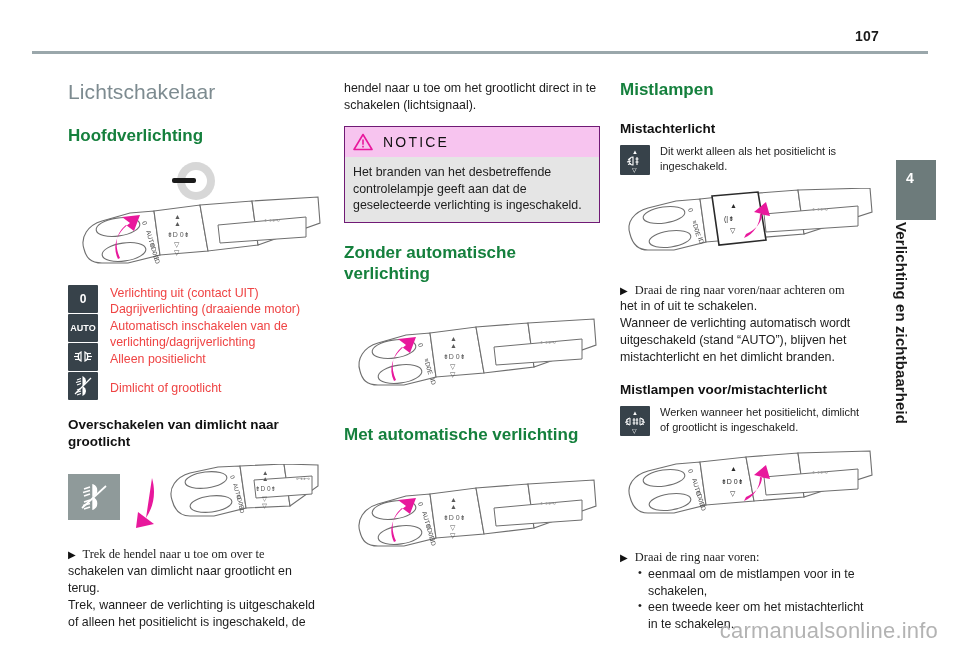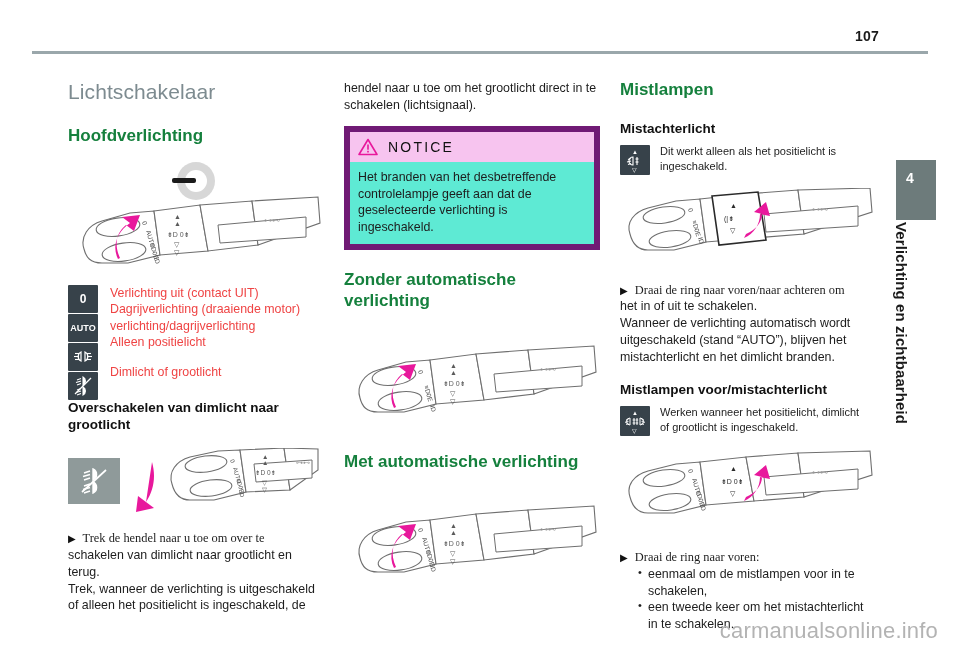--- a/index.html
+++ b/index.html
@@ -148,23 +148,23 @@
   }
   .note-row .note-text {
     margin-left: 40px;
     font-size: 11px;
     line-height: 1.36;
     color: #1d1d1d;
   }
 
   
   .notice {
-    border: 6px solid #701a75;
+    border: 1px solid #701a75;
     width: 256px;
-    background: #5eead4;
+    background: #e5e5e5;
   }
   .notice-head {
     background: #f7c4ef;
     padding: 5px 8px 5px 8px;
     display: flex;
     align-items: center;
     gap: 10px;
     height: 30px;
   }
   .notice-title {
@@ -318,20 +318,21 @@
                 <path d="M10 16 L5 17.5"></path>
                 <path d="M10 18.5 L6 20"></path>
               <path d="M4 19 L20 3" stroke-width="1.3"></path>
             </g>
           </svg>
         </div>
       </div>
       <div class="icon-text">
         <div class="row">Verlichting uit (contact UIT)</div>
         <div class="row">Dagrijverlichting (draaiende motor)</div>
+        <div class="row">Automatisch inschakelen van de</div>
         <div class="row">verlichting/dagrijverlichting</div>
         <div class="row">Alleen positielicht</div>
         <div style="height:13px"></div>
         <div class="row">Dimlicht of grootlicht</div>
       </div>
       <div style="clear:both"></div>
     </div>
 
     <div class="spacer-20"></div>
 

